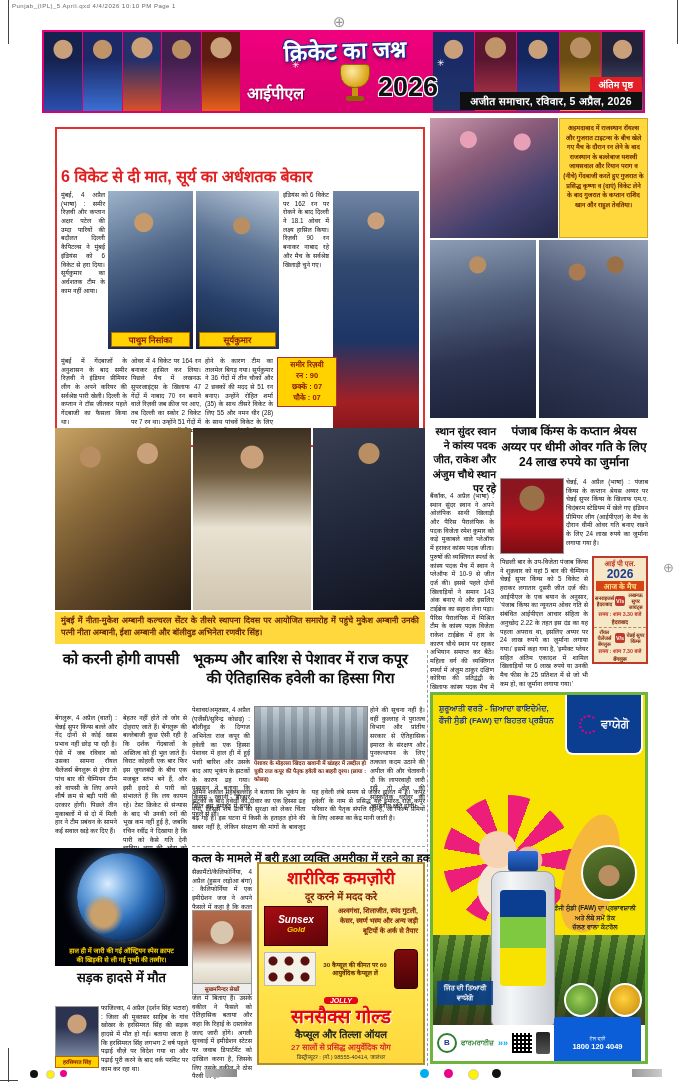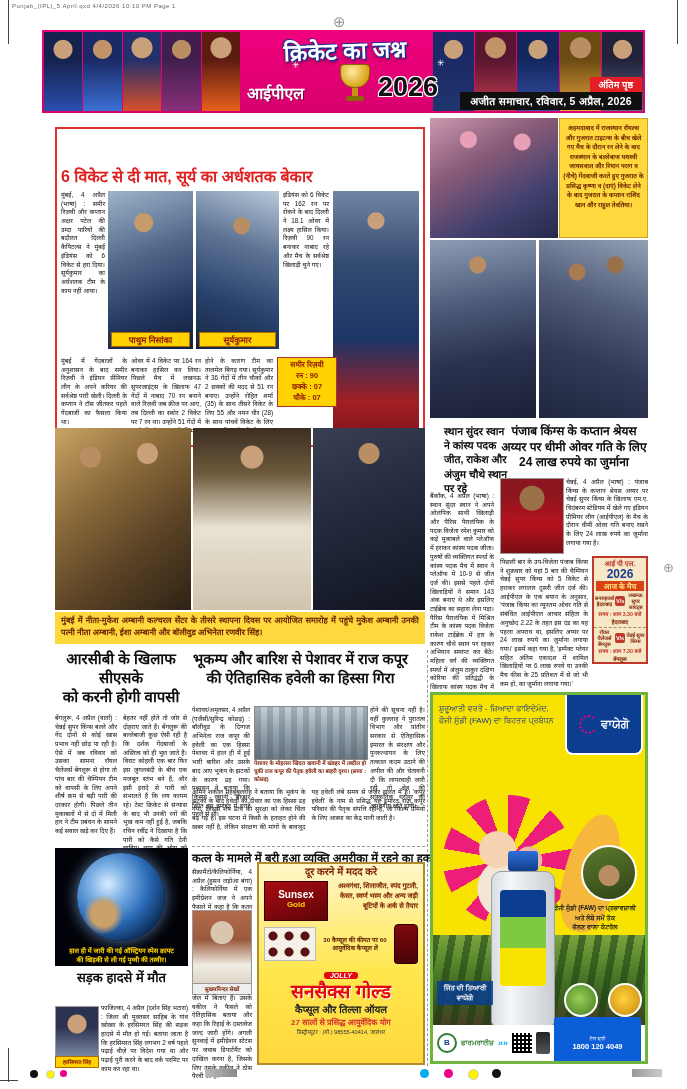--- a/index.html
+++ b/index.html
@@ -113,21 +113,21 @@
   <div class="abs" style="left:559px;top:118px;width:89px;height:120px;background:#ffd83d;border:1px solid #c9a227;
        box-sizing:border-box;padding:4px 3px;font-size:6.4px;line-height:1.5;font-weight:bold;color:#6b2400;text-align:center;">अहमदाबाद में राजस्थान रॉयल्स और गुजरात टाइटन्स के बीच खेले गए मैच के दौरान रन लेने के बाद राजस्थान के बल्लेबाज यशस्वी जायसवाल और रियान पराग व (नीचे) गेंदबाजी करते हुए गुजरात के प्रसिद्ध कृष्णा व (दाएं) विकेट लेने के बाद गुजरात के कप्तान राशिद खान और राहुल तेवतिया।</div>
   <div class="abs" style="left:430px;top:240px;width:106px;height:178px;background:
        radial-gradient(circle at 45% 14%,#b98e62 8px,rgba(0,0,0,0) 9px),
        linear-gradient(170deg,#8d9db4 0%,#4e5d7a 35%,#2c3350 65%,#1a2036 100%);"></div>
   <div class="abs" style="left:539px;top:240px;width:109px;height:178px;background:
        radial-gradient(circle at 35% 18%,#a87b52 8px,rgba(0,0,0,0) 9px),
        radial-gradient(circle at 70% 14%,#9a7048 8px,rgba(0,0,0,0) 9px),
        linear-gradient(200deg,#93a0b5 0%,#545f7c 35%,#313a57 65%,#20263e 100%);"></div>
 
-  <div class="abs hdl" style="left:430px;top:424px;width:66px;height:64px;font-size:10.5px;text-align:left;line-height:1.35;margin-left:14px;">स्थान सुंदर स्वान ने कांस्य पदक जीत, राकेश और अंजुम चौथे स्थान पर रहे</div>
+  <div class="abs hdl" style="left:430px;top:424px;width:66px;height:64px;font-size:10.5px;text-align:right;line-height:1.35;">स्थान सुंदर स्वान ने कांस्य पदक जीत, राकेश और अंजुम चौथे स्थान पर रहे</div>
   <div class="abs small just" style="left:430px;top:492px;width:64px;height:196px;">बैंकॉक, 4 अप्रैल (भाषा) : स्थान सुंदर स्वान ने अपने ओलंपिक साथी खिलाड़ी और पैरिस पैरालंपिक के पदक विजेता रमेश कुमार को कड़े मुकाबले वाले प्लेऑफ में हराकर कांस्य पदक जीता। पुरुषों की व्यक्तिगत स्पर्धा के कांस्य पदक मैच में स्वान ने प्लेऑफ में 10-9 से जीत दर्ज की। इससे पहले दोनों खिलाड़ियों ने समान 143 अंक बनाए थे और इसलिए टाईब्रेक का सहारा लेना पड़ा। पैरिस पैरालंपिक में मिश्रित टीम के कांस्य पदक विजेता राकेश टाईब्रेक में हार के कारण चौथे स्थान पर रहकर अभियान समाप्त कर बैठे। महिला वर्ग की व्यक्तिगत स्पर्धा में अंजुम ठाकुर दक्षिण कोरिया की प्रतिद्वंद्वी के खिलाफ कांस्य पदक मैच में 2-6 से हारने के बाद चौथे स्थान पर रहीं।</div>
 
   <div class="abs hdl" style="left:500px;top:424px;width:148px;height:50px;font-size:12px;text-align:center;line-height:1.3;">पंजाब किंग्स के कप्तान श्रेयस अय्यर पर धीमी ओवर गति के लिए 24 लाख रुपये का जुर्माना</div>
   <div class="abs" style="left:500px;top:478px;width:62px;height:74px;background:
        radial-gradient(circle at 50% 26%,#9a7048 12px,rgba(0,0,0,0) 13px),
        linear-gradient(180deg,#8c1620 20%,#b5121b 60%,#7c0d14 100%);border:1px solid #999;"></div>
   <div class="abs small just" style="left:566px;top:478px;width:82px;height:76px;">चेन्नई, 4 अप्रैल (भाषा) : पंजाब किंग्स के कप्तान श्रेयस अय्यर पर चेन्नई सुपर किंग्स के खिलाफ एम.ए. चिदंबरम स्टेडियम में खेले गए इंडियन प्रीमियर लीग (आईपीएल) के मैच के दौरान धीमी ओवर गति बनाए रखने के लिए 24 लाख रुपये का जुर्माना लगाया गया है।</div>
   <div class="abs small just" style="left:500px;top:558px;width:88px;height:130px;">पिछली बार के उप-विजेता पंजाब किंग्स ने शुक्रवार को यहां 5 बार की चैम्पियन चेन्नई सुपर किंग्स को 5 विकेट से हराकर लगातार दूसरी जीत दर्ज की। आईपीएल के एक बयान के अनुसार, 'पंजाब किंग्स का न्यूनतम ओवर गति से संबंधित आईपीएल आचार संहिता के अनुच्छेद 2.22 के तहत इस दंड का यह पहला अपराध था, इसलिए अय्यर पर 24 लाख रुपये का जुर्माना लगाया गया।' इसमें कहा गया है, 'इम्पैक्ट प्लेयर सहित अंतिम एकादश में शामिल खिलाड़ियों पर 6 लाख रुपये या उनकी मैच फीस के 25 प्रतिशत में से जो भी कम हो, का जुर्माना लगाया गया।'</div>
 
   <div class="abs" style="left:592px;top:556px;width:56px;height:108px;background:#f6e7c6;border:2px solid #c0392b;box-sizing:border-box;text-align:center;">
@@ -159,21 +159,20 @@
          radial-gradient(circle at 50% 16%,#caa07a 11px,rgba(0,0,0,0) 12px),
          linear-gradient(180deg,#3c2f22 0%,#6e5a3c 25%,#e9e2d2 55%,#cfc4ae 100%);"></div>
     <div class="abs" style="left:258px;top:0;width:112px;height:182px;background:
          radial-gradient(circle at 50% 14%,#b98e62 10px,rgba(0,0,0,0) 11px),
          linear-gradient(160deg,#3a3f52 0%,#232a3e 45%,#11141f 100%);"></div>
     <div class="abs" style="left:0;top:184px;width:370px;height:32px;background:#ffd83d;box-sizing:border-box;
          padding:3px 6px;font-size:8.2px;line-height:1.5;font-weight:bold;color:#6b2400;text-align:justify;">मुंबई में नीता-मुकेश अम्बानी कल्चरल सेंटर के तीसरे स्थापना दिवस पर आयोजित समारोह में पहुंचे मुकेश अम्बानी उनकी पत्नी नीता अम्बानी, ईशा अम्बानी और बॉलीवुड अभिनेता रणवीर सिंह।</div>
   </div>
 
   <div class="abs hdl" style="left:55px;top:650px;width:132px;text-align:center;font-size:15px;line-height:1.25;">
-    <div>आरसीबी के खिलाफ सीएसके</div>
     <div>को करनी होगी वापसी</div>
   </div>
   <div class="abs small just" style="left:55px;top:714px;width:62px;height:130px;">बेंगलुरू, 4 अप्रैल (वार्ता) : चेन्नई सुपर किंग्स बल्ले और गेंद दोनों से कोई खास प्रभाव नहीं छोड़ पा रही है। ऐसे में जब रविवार को उसका सामना रॉयल चैलेंजर्स बेंगलुरू से होगा तो पांच बार की चैम्पियन टीम को वापसी के लिए अपने शीर्ष क्रम से बड़ी पारी की दरकार होगी। पिछले तीन मुकाबलों में से दो में मिली हार ने टीम प्रबंधन के सामने कई सवाल खड़े कर दिए हैं।</div>
   <div class="abs small just" style="left:123px;top:714px;width:64px;height:130px;">बेहतर नहीं होते तो जोर से दोहराए जाते हैं। बेंगलुरू की बल्लेबाजी कुछ ऐसी रही है कि दर्शक गेंदबाजों के अस्तित्व को ही भूल जाते हैं। विराट कोहली एक बार फिर इस जुगलबंदी के बीच एक मजबूत स्तंभ बने हैं, और इसी इरादे से पारी को संभालते हैं कि लय कायम रहे। टेस्ट क्रिकेट से संन्यास के बाद भी उनकी रनों की भूख कम नहीं हुई है, जबकि रचिन रवींद्र ने दिखाया है कि पारी को कैसे गति देनी चाहिए। शाम की ओस को देखते हुए टॉस की भूमिका भी अहम रहेगी।</div>
 
   <div class="abs hdl" style="left:184px;top:650px;width:233px;text-align:center;font-size:14.5px;line-height:1.3;">
     <div>भूकम्प और बारिश से पेशावर में राज कपूर</div>
     <div>की ऐतिहासिक हवेली का हिस्सा गिरा</div>
   </div>
   <div class="abs small just" style="left:192px;top:706px;width:58px;height:100px;">पेशावर/अमृतसर, 4 अप्रैल (एजैंसी/सुरिन्द्र कोछड़) : बॉलीवुड के दिग्गज अभिनेता राज कपूर की हवेली का एक हिस्सा पेशावर में हाल ही में हुई भारी बारिश और उसके बाद आए भूकंप के झटकों के कारण ढह गया। प्रशासन ने बताया कि किस्सा ख्वानी बाजार स्थित इस इमारत में दरारें पहले से थीं।</div>
@@ -190,24 +189,25 @@
   <div class="abs hdl" style="left:192px;top:850px;width:233px;text-align:center;font-size:11.5px;white-space:nowrap;">कत्ल के मामले में बरी हुआ व्यक्ति अमरीका में रहने का हकदार : जज</div>
   <div class="abs small just" style="left:192px;top:868px;width:60px;height:40px;">सैक्रामैंटो/कैलिफोर्निया, 4 अप्रैल (हुसन लड़ोआ बंगा) : कैलिफोर्निया में एक इमीग्रेशन जज ने अपने फैसले में कहा है कि कत्ल के मामले में पिछले वर्ष बरी किया गया व्यक्ति कानूनी तौर पर अमरीका में रहने का हकदार है।</div>
   <div class="abs" style="left:192px;top:910px;width:58px;height:72px;background:
        radial-gradient(circle at 50% 30%,#d8c6ae 11px,rgba(0,0,0,0) 12px),
        linear-gradient(180deg,#b46a4a 0%,#9a5a3e 40%,#f0ece2 75%,#ddd6c6 100%);border:1px solid #999;"></div>
   <div class="abs capbadge" style="left:192px;top:983px;width:58px;font-size:5.6px;padding:1px 0;background:#eee;color:#7a1f00;border-color:#999;">सुखमनिन्दर सेखों</div>
   <div class="abs small just" style="left:192px;top:994px;width:60px;height:70px;">जेल में बिताए हैं। उसके वकील ने फैसले को ऐतिहासिक बताया और कहा कि रिहाई के दस्तावेज जल्द जारी होंगे। अगली सुनवाई में इमीग्रेशन स्टेटस पर जवाब डिपार्टमैंट को दाखिल करना है, जिसके लिए उसके वकील ने ठोस पैरवी की है।</div>
 
   <div class="abs" style="left:257px;top:862px;width:168px;height:203px;border:2px solid #b08c2a;box-sizing:border-box;
        background:linear-gradient(180deg,#fff6c8 0%,#ffe64d 55%,#ffd83d 100%);text-align:center;overflow:hidden;">
+    <div style="font-size:17px;font-weight:900;color:#e30613;margin-top:2px;">शारीरिक कमज़ोरी</div>
     <div style="font-size:10px;font-weight:bold;color:#7a1f00;">दूर करने में मदद करे</div>
     <div style="display:flex;gap:4px;padding:3px 5px 0 5px;align-items:stretch;">
       <div style="width:64px;height:40px;background:linear-gradient(160deg,#a80c12,#5e0408);border:1px solid #400;color:#fff;
-           font-weight:bold;font-size:10px;padding-top:7px;box-sizing:border-box;">
+           font-style:italic;font-weight:bold;font-size:10px;padding-top:7px;box-sizing:border-box;">
         <div>Sunsex</div>
         <div style="color:#ffd200;font-size:8px;">Gold</div>
       </div>
       <div style="flex:1;font-size:6.8px;font-weight:bold;color:#7a1f00;text-align:right;line-height:1.5;">अश्वगंधा, शिलाजीत, स्पंद गुटली, केसर, स्वर्ण भस्म और अन्य जड़ी बूटियों के अर्क से तैयार</div>
     </div>
     <div style="display:flex;gap:4px;padding:3px 5px 0 5px;align-items:center;">
       <div class="blister" style="width:50px;height:32px;"></div>
       <div style="flex:1;font-size:6.2px;font-weight:bold;color:#5a1c00;line-height:1.35;">30 कैप्सूल की कीमत पर 60 आयुर्वेदिक कैप्सूल लें</div>
       <div style="width:22px;height:38px;background:linear-gradient(180deg,#7e0a0e,#4a0406);border-radius:4px 4px 3px 3px;border:1px solid #300;"></div>
     </div>
@@ -232,21 +232,21 @@
   <div class="abs hdl" style="left:55px;top:970px;width:133px;text-align:center;font-size:13px;line-height:1.25;">
     <div>सड़क हादसे में मौत</div>
   </div>
   <div class="abs" style="left:55px;top:1006px;width:42px;height:50px;background:
        radial-gradient(circle at 50% 34%,#caa07a 9px,rgba(0,0,0,0) 10px),
        linear-gradient(180deg,#2c3350 40%,#7c8aa5 100%);border:1px solid #999;"></div>
   <div class="abs capbadge" style="left:55px;top:1056px;width:42px;font-size:5.4px;padding:1px 0;">हरसिमरत सिंह</div>
   <div class="abs small just" style="left:101px;top:1004px;width:87px;height:62px;">फाजिल्का, 4 अप्रैल (दर्शन सिंह भटारा) : जिला श्री मुक्तसर साहिब के गांव खोखर के हरसिमरत सिंह की सड़क हादसे में मौत हो गई। बताया जाता है कि हरसिमरत सिंह लगभग 2 वर्ष पहले पढ़ाई वीज़े पर विदेश गया था और पढ़ाई पूरी करने के बाद वर्क परमिट पर काम कर रहा था।</div>
 
   <div class="abs" style="left:430px;top:692px;width:218px;height:372px;background:#f8e300;border:3px solid #6fb43f;box-sizing:border-box;overflow:hidden;">
-    <div class="abs" style="left:6px;top:8px;width:128px;font-size:8px;font-weight:normal;color:#18368f;line-height:1.5;">
+    <div class="abs" style="left:6px;top:8px;width:128px;font-size:8px;font-weight:bold;color:#18368f;line-height:1.5;">
       <div>ਸ਼ੁਰੂਆਤੀ ਵਰਤੋ - ਜ਼ਿਆਦਾ ਫਾਇਦੇਮੰਦ,</div>
       <div>ਫੌਜੀ ਸੁੰਡੀ (FAW) ਦਾ ਬਿਹਤਰ ਪ੍ਰਬੰਧਨ</div>
     </div>
 
     <div class="abs" style="right:2px;top:0;width:74px;height:58px;background:#0b3e91;border:2px solid #fff;border-top:0;
          border-radius:0 0 8px 8px;display:flex;align-items:center;justify-content:center;gap:3px;">
       <div style="width:15px;height:15px;border:2.5px dotted #e6007e;border-radius:50%;border-right-color:rgba(0,0,0,0);"></div>
       <div style="color:#fff;font-weight:900;font-size:12px;">ਵਾਯੇਗੋ</div>
     </div>
 

